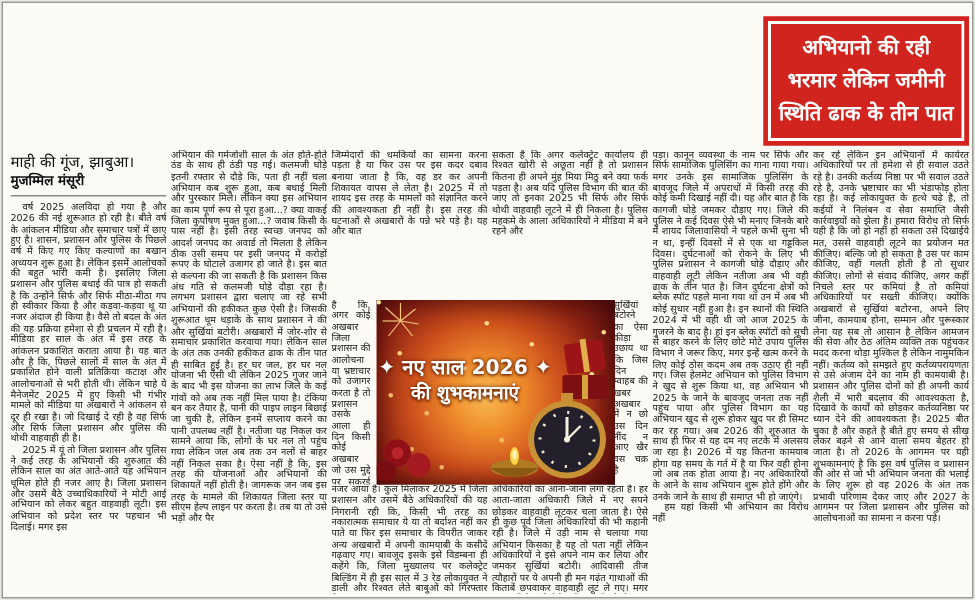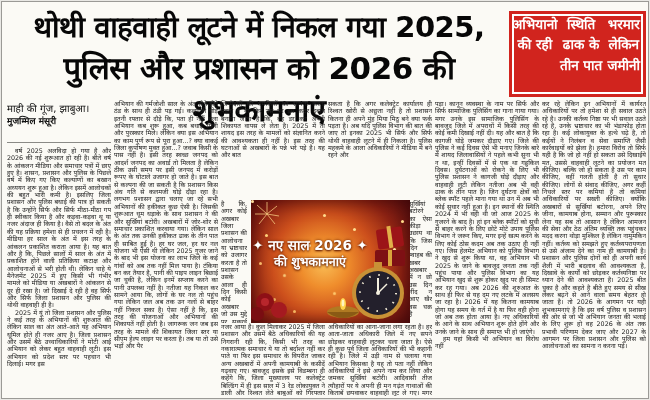--- a/index.html
+++ b/index.html
@@ -5,31 +5,31 @@
   html,body{margin:0;padding:0;background:#e9e8e4;}
   .page{position:relative;width:646px;height:396px;margin:1px;background:#fbfaf5;
         border:1px solid #9b9a96;overflow:hidden;font-family:"DejaVu Sans",sans-serif;color:#1b1b1b;}
   
   .headline{position:absolute;left:10px;top:4px;width:494px;text-align:center;font-weight:bold;color:#070707;}
   .headline .l1{font-size:29px;line-height:1.45;letter-spacing:-0.5px;}
   .headline .l2{font-size:31px;line-height:1.35;letter-spacing:-0.5px;}
   
   .flag{position:absolute;left:507px;top:9px;width:131px;height:80px;background:#d1241e;
         border:3px solid #d1241e;box-shadow:inset 0 0 0 2px #ffffff;
-        display:flex;flex-direction:row;justify-content:center;gap:2px;
+        display:flex;flex-direction:column;justify-content:center;gap:2px;
         text-align:center;color:#fff;font-weight:bold;font-size:13.5px;line-height:1.5;}
   
   .col{position:absolute;top:98px;width:104px;height:296px;overflow:hidden;
        font-size:6.35px;line-height:1.16;text-align:justify;color:#222;}
   .c1{left:5px}.c2{left:112px}.c3{left:219px}.c4{left:326px}.c5{left:433px}.c6{left:540px}
   .col p{margin:0;}
   .col p.ind{text-indent:8px;}
   .pub{font-size:10px;font-weight:normal;color:#0e0e0e;padding:3px 0 1px;}
   .reporter{font-size:9px;font-weight:bold;color:#0e0e0e;border-bottom:1px solid #8a8a86;
-            padding-bottom:16px;margin-bottom:4px;}
+            padding-bottom:4px;margin-bottom:4px;}
   .mid{display:flex;height:123px;overflow:hidden;}
   .mid .strip{overflow:hidden;}
   .c3 .mid .strip{width:26px;}
   .c4 .mid .strip{width:23px;margin-left:auto;}
   .mid .gap{flex:1;}
   .top3,.top4{height:100px;overflow:hidden;}
   .bot{overflow:hidden;}
   
   .photo{position:absolute;left:249px;top:198px;width:159px;height:123px;overflow:hidden;
          background:
@@ -44,29 +44,25 @@
          text-shadow:0 0 3px rgba(110,35,5,.95),0 1px 2px rgba(90,20,0,.9);}
   .greet .g1{font-size:13.5px;line-height:1.25;margin-top:32px;}
   .greet .g2{font-size:12.5px;line-height:1.2;}
   .deco{position:absolute;left:0;top:0;}
 </style>
 </head>
 <body>
 
 <div class="page">
 
-  <div class="headline">
-    <div class="l1">थोथी वाहवाही लूटने में निकल गया 2025,</div>
-    <div class="l2">पुलिस और प्रशासन को 2026 की शुभकामनाएं</div>
-  </div>
 
   <div class="flag">
     <div>अभियानो की रही</div>
+    <div>भरमार लेकिन जमीनी</div>
     <div>स्थिति ढाक के तीन पात</div>
-    <div>भरमार लेकिन जमीनी</div>
   </div>
 
   <div class="col c1">
     <div class="pub">माही की गूंज, झाबुआ।</div>
     <div class="reporter">मुजम्मिल मंसूरी</div>
     <p class="ind">वर्ष 2025 अलविदा हो गया है और 2026 की नई शुरूआत हो रही है। बीते वर्ष के आंकलन मीडिया और समाचार पत्रों में छाए हुए है। शासन, प्रशासन और पुलिस के पिछले वर्ष में किए गए किए कल्याणों का बखान अध्ययन शुरू हुआ है। लेकिन इसमें आलोचकों की बहुत भारी कमी है। इसलिए जिला प्रशासन और पुलिस बधाई की पात्र हो सकती है कि उन्होंने सिर्फ और सिर्फ मीठा-मीठा गप ही स्वीकार किया है और कड़वा-कड़वा थू या नजर अंदाज ही किया है। वैसे तो बदल के अंत की यह प्रक्रिया हमेशा से ही प्रचलन में रही है। मीडिया हर साल के अंत में इस तरह के आंकलन प्रकाशित कराता आया है। यह बात और है कि, पिछले सालों में साल के अंत में प्रकाशित होने वाली प्रतिक्रिया कटाक्ष और आलोचनाओं से भरी होती थी। लेकिन चाहे ये मैनेजमेंट 2025 में हुए किसी भी गंभीर मामले को मीडिया या अखबारों ने आंकलन से दूर ही रखा है। जो दिखाई दे रही है वह सिर्फ और सिर्फ जिला प्रशासन और पुलिस की थोथी वाहवाही ही है।</p>
     <p class="ind">2025 में यूं तो जिला प्रशासन और पुलिस ने कई तरह के अभियानों की शुरुआत की लेकिन साल का अंत आते-आते यह अभियान धूमिल होते ही नजर आए है। जिला प्रशासन और उसमें बैठे उच्चाधिकारियों ने मोटी आई अभियान को लेकर बहुत वाहवाही लूटी। इस अभियान को प्रदेश स्तर पर पहचान भी दिलाई। मगर इस</p>
   </div>
 
   <div class="col c2">

